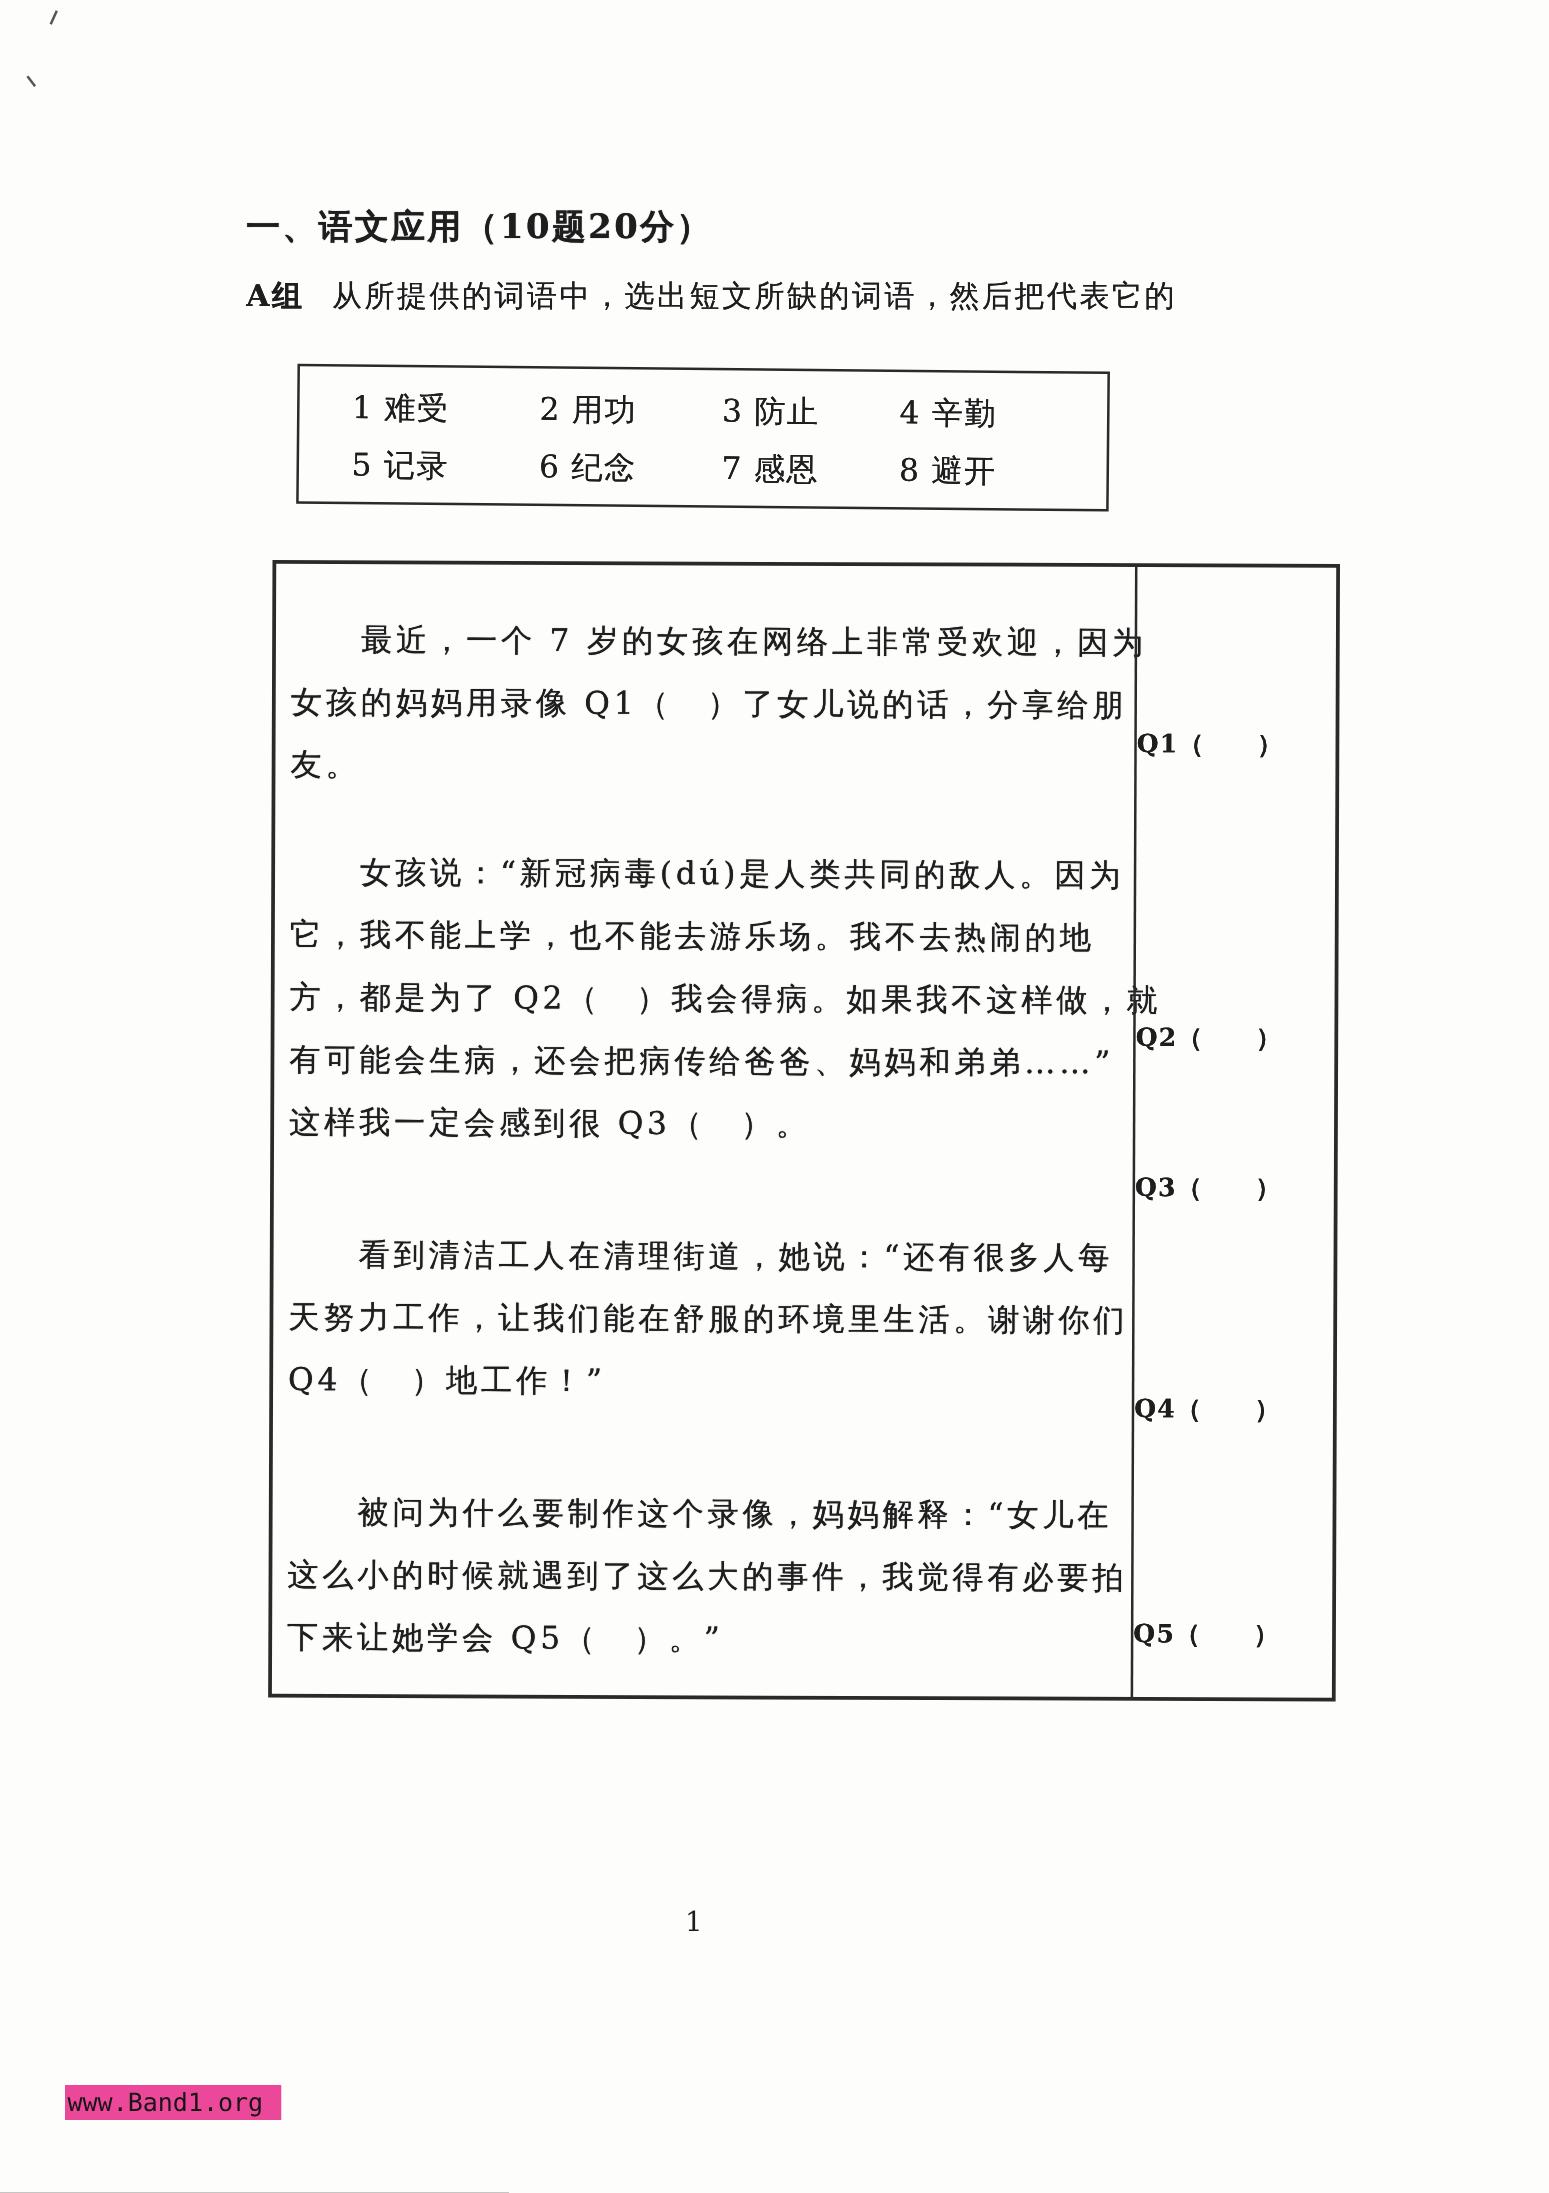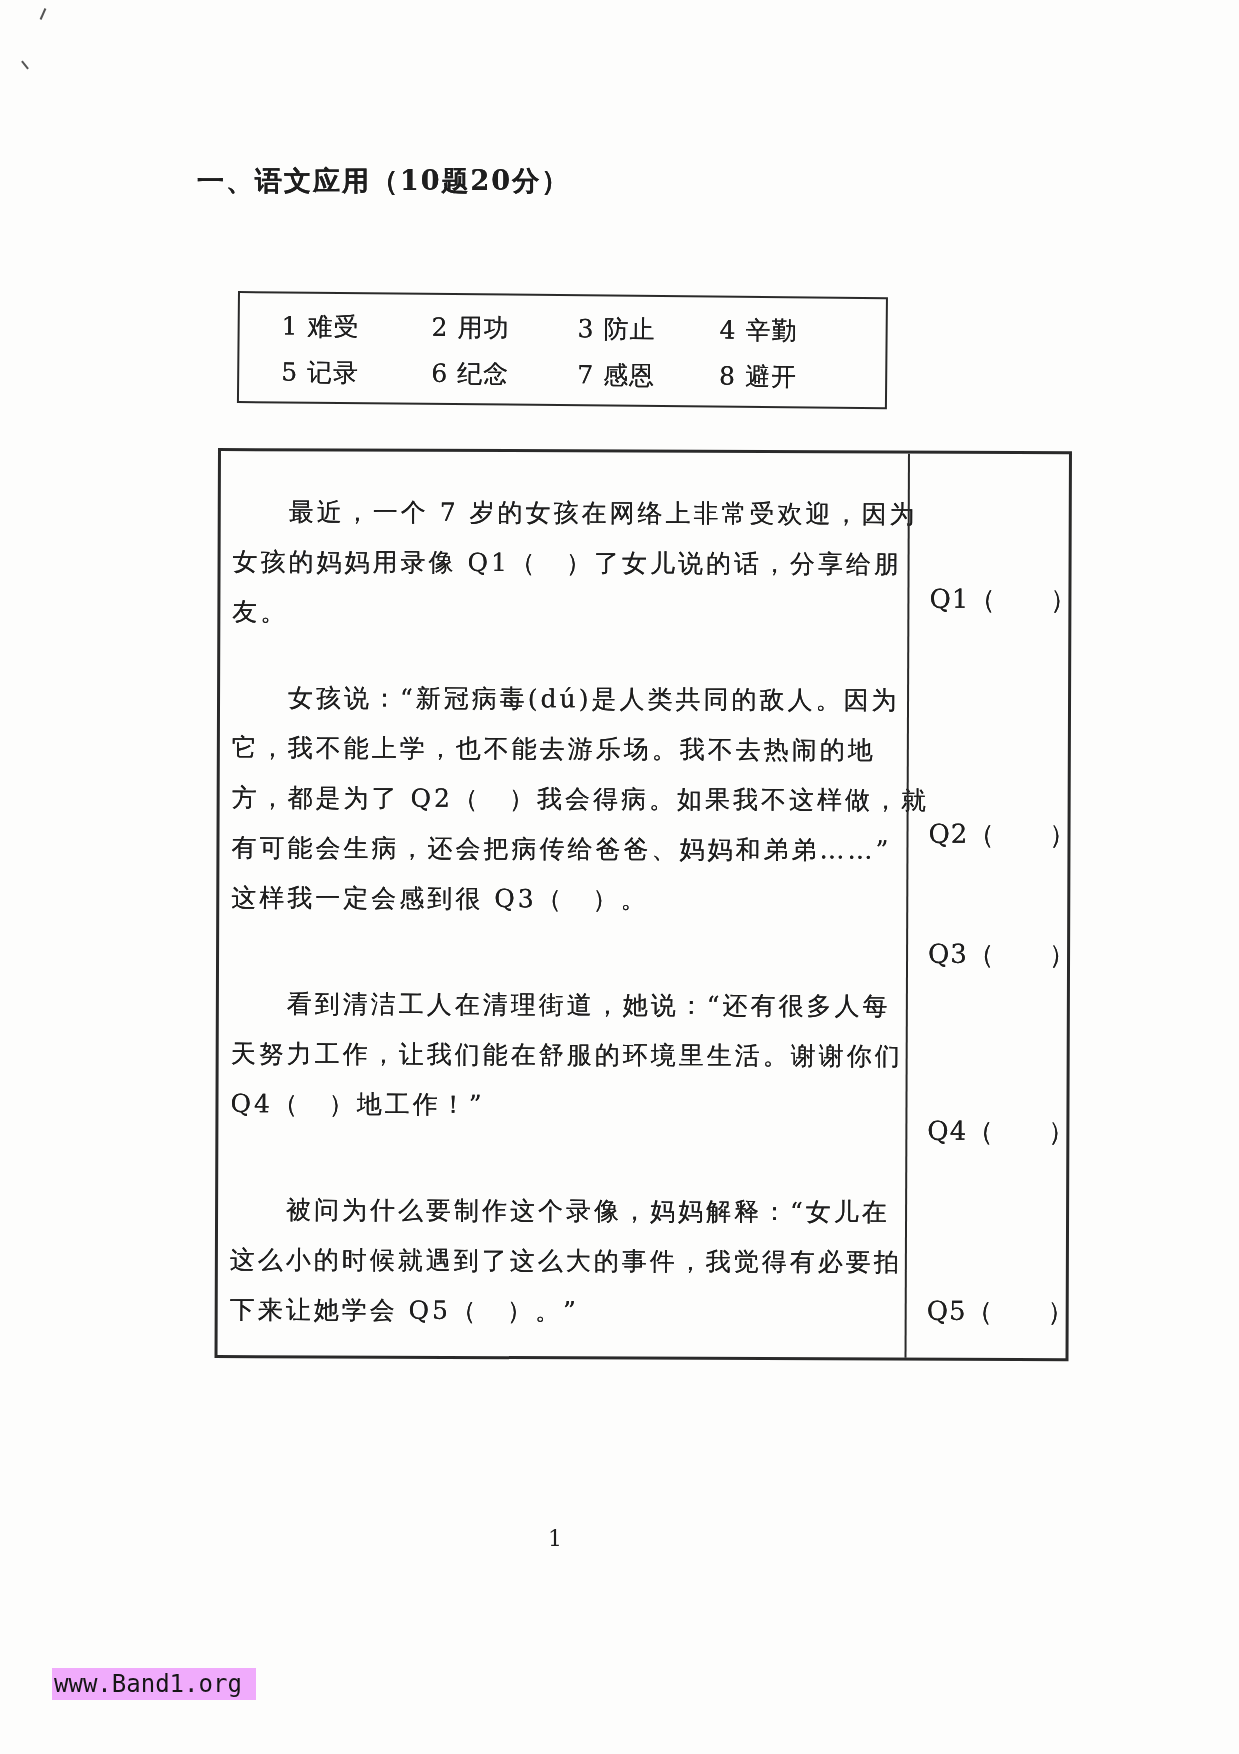--- a/index.html
+++ b/index.html
@@ -65,51 +65,55 @@
   .pline{
     font-size:25px;line-height:50px;letter-spacing:3px;
     white-space:nowrap;
     text-shadow:0 0 0.6px #1e1e1e;
   }
   .pline.indent{text-indent:56px;}
   .pright{
     flex:1;border-left:2px solid #2a2a2a;position:relative;
   }
   .ans{
-    position:absolute;left:20px;white-space:nowrap;
-    font-size:26px;letter-spacing:1px;
+    position:absolute;left:0;white-space:nowrap;
+    font-size:20px;letter-spacing:1px;
     text-shadow:0 0 0.5px #1e1e1e;
+    font-weight:bold;
   }
   .ans:nth-child(1){top:128px;}
   .ans:nth-child(2){top:363px;}
   .ans:nth-child(3){top:483px;}
   .ans:nth-child(4){top:660px;}
   .ans:nth-child(5){top:840px;}
 
   .pagenum{
     position:absolute;left:548px;top:1526px;
     font-size:22px;
   }
   .siteurl{
     position:absolute;left:52px;top:1668px;
     font-family:"DejaVu Sans Mono","Liberation Mono",monospace;
-    font-size:24px;color:#161616;background:#f0abfc;
+    font-size:20px;color:#161616;background:#ec4899;
     padding:2px 14px 2px 2px;
   }
 </style>
 </head>
 <body>
 
 <div class="page">
 
   <div class="speck m1"></div>
   <div class="speck m2"></div>
 
   <div class="section-title">一、语文应用（10题20分）</div>
 
+  <div class="instr1">
+    <span class="grp">A组</span><span>从所提供的词语中，选出短文所缺的词语，然后把代表它的</span>
+  </div>
 
   <div class="wbank">
     <div class="wb-row">
       <span>1 难受</span>
       <span>2 用功</span>
       <span>3 防止</span>
       <span>4 辛勤</span>
     </div>
     <div class="wb-row">
       <span>5 记录</span>

